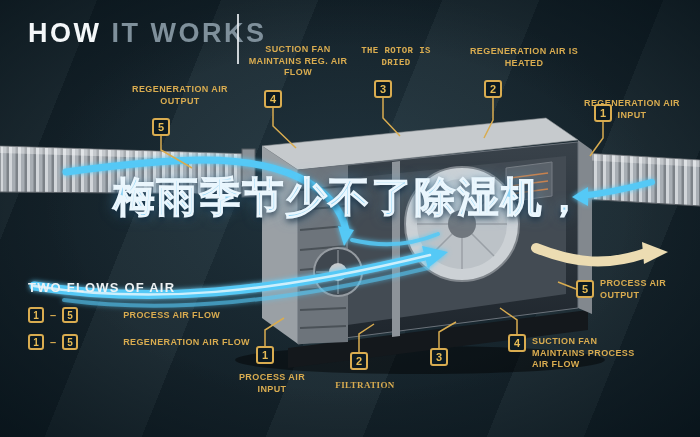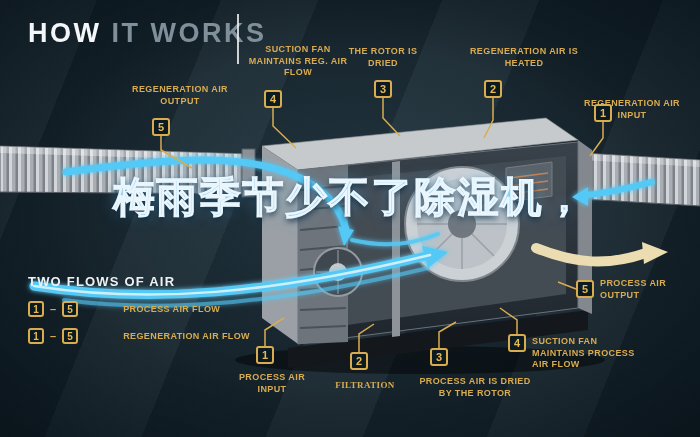--- a/index.html
+++ b/index.html
@@ -36,21 +36,21 @@
     font-size:9px;font-weight:bold;line-height:1.3;letter-spacing:.4px;
     text-align:center;text-transform:uppercase;
   }
   .label.left-align{text-align:left;}
   .badge{
     position:absolute;z-index:3;width:18px;height:18px;box-sizing:border-box;
     border:2px solid #d9ac50;border-radius:3px;background:#0c1a22;
     color:#e6bb55;font-size:11px;font-weight:bold;
     display:flex;align-items:center;justify-content:center;
   }
-  .legend{position:absolute;left:28px;top:274px;z-index:3;}
+  .legend{position:absolute;left:28px;top:280px;z-index:3;}
   .legend-heading{
     color:#eef2f4;font-size:13px;font-weight:bold;letter-spacing:1.2px;
     margin-bottom:12px;white-space:nowrap;
   }
   .legend-row{display:flex;align-items:center;margin-bottom:11px;}
   .legend-badge{
     width:16px;height:16px;box-sizing:border-box;flex:0 0 auto;
     border:2px solid #d9ac50;border-radius:3px;background:#0c1a22;
     color:#e6bb55;font-size:10px;font-weight:bold;
     display:flex;align-items:center;justify-content:center;
@@ -178,28 +178,27 @@
   </svg>
 
   <div class="title">
     <span class="t1">HOW</span>
     <span class="t2">IT WORKS</span>
   </div>
   <div class="title-divider"></div>
 
   <div class="label" style="left:128px;top:84px;width:104px;">REGENERATION AIR OUTPUT</div>
   <div class="label" style="left:248px;top:44px;width:100px;">SUCTION FAN MAINTAINS REG. AIR FLOW</div>
-  <div class="label" style="left:343px;top:46px;width:80px;">THE ROTOR IS DRIED</div>
+  <div class="label" style="left:356px;top:46px;width:80px;font-family:Liberation Mono, monospace;">THE ROTOR IS DRIED</div>
   <div class="label" style="left:468px;top:46px;width:112px;">REGENERATION AIR IS HEATED</div>
   <div class="label" style="left:584px;top:66px;width:96px;margin-top:32px;">REGENERATION AIR INPUT</div>
   <div class="label left-align" style="left:600px;top:278px;width:86px;">PROCESS AIR OUTPUT</div>
   <div class="label left-align" style="left:532px;top:336px;width:116px;">SUCTION FAN MAINTAINS PROCESS AIR FLOW</div>
   <div class="label" style="left:234px;top:372px;width:76px;">PROCESS AIR INPUT</div>
   <div class="label" style="left:322px;top:380px;width:86px;font-family:Liberation Serif, serif;">FILTRATION</div>
-  <div class="label" style="left:414px;top:376px;width:122px;">PROCESS AIR IS DRIED BY THE ROTOR</div>
 
   <div class="badge" style="left:152px;top:118px;">5</div>
   <div class="badge" style="left:264px;top:90px;">4</div>
   <div class="badge" style="left:374px;top:80px;">3</div>
   <div class="badge" style="left:484px;top:80px;">2</div>
   <div class="badge" style="left:594px;top:104px;">1</div>
   <div class="badge" style="left:576px;top:280px;">5</div>
   <div class="badge" style="left:508px;top:334px;">4</div>
   <div class="badge" style="left:256px;top:346px;">1</div>
   <div class="badge" style="left:350px;top:352px;">2</div>

